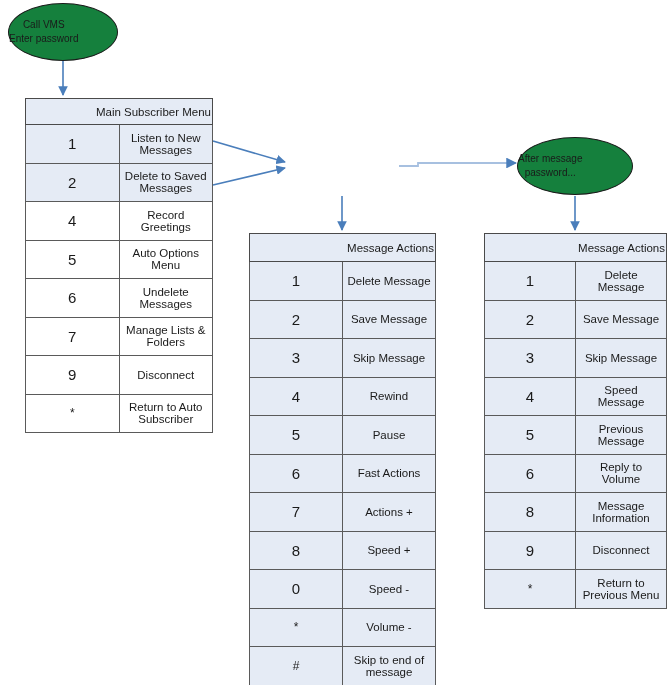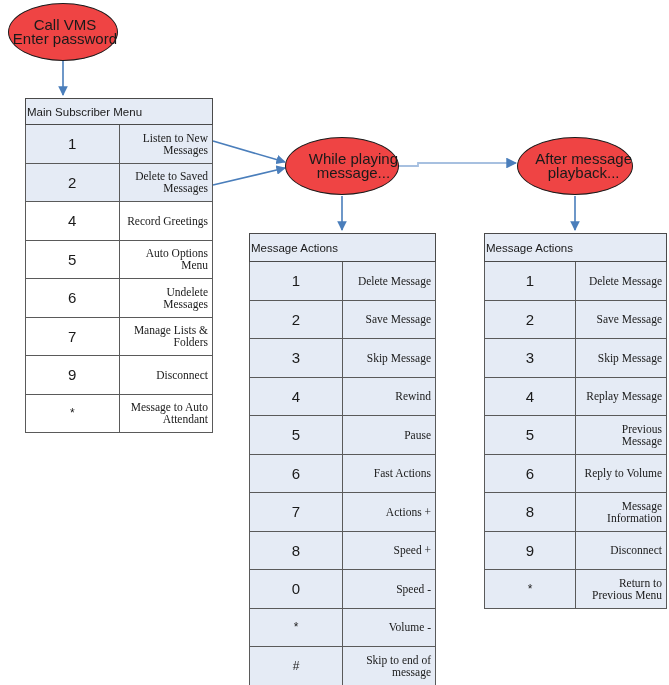--- a/index.html
+++ b/index.html
@@ -25,26 +25,26 @@
     width: 669px;
     height: 685px;
     pointer-events: none;
   }
 
   
   .ellipse-node {
     position: absolute;
     display: flex;
     align-items: center;
-    justify-content: flex-end;
+    justify-content: flex-start;
     text-align: center;
     border: 1.4px solid #1b1b1b;
     border-radius: 50%;
-    background: #ef4444;
-    font-size: 15px;
+    background: #15803d;
+    font-size: 10px;
     line-height: 14px;
     color: #1a1a1a;
     box-sizing: border-box;
   }
   .ellipse-node span { display: block; white-space: pre-line; }
 
   
   .menu-table {
     position: absolute;
     border-collapse: collapse;
@@ -52,38 +52,37 @@
     background: #ffffff;
     box-sizing: border-box;
   }
   .menu-table td, .menu-table th {
     border: 1.3px solid #5a5a5a;
     font-weight: normal;
     color: #1a1a1a;
     box-sizing: border-box;
   }
   .menu-table .hdr {
-    text-align: left;
+    text-align: right;
     font-size: 11.5px;
     background: #e5ebf5;
     border: 1.5px solid #4a4a4a;
   }
   .menu-table td.key {
     text-align: center;
     font-size: 15px;
     width: 40px;
   }
   .menu-table td.key.sym {
     font-size: 12px;
   }
   .menu-table td.lbl {
-    text-align: right;
+    text-align: center;
     font-size: 11.5px;
     padding: 0 4px;
-    font-family: Liberation Serif, serif;
   }
   .row-fill-blue td { background: #e5ebf5; }
   .row-fill-white td { background: #ffffff; }
 
   
   .menu-table { border: 1.5px solid #3d3d3d; }
 </style>
 </head>
 <body>
 
@@ -107,28 +106,24 @@
     <path d="M 399 166 L 418 166 L 418 163 L 516 163" fill="none" stroke="#a7c0e0" stroke-width="1.8" marker-end="url(#arrow)"></path>
 
     <line x1="575" y1="196" x2="575" y2="230" stroke="#4a7ebb" stroke-width="1.6" marker-end="url(#arrow)"></line>
   </svg>
 
   <div class="ellipse-node" style="left:8px; top:3px; width:110px; height:58px;">
     <span>Call VMS
 Enter password</span>
   </div>
 
-  <div class="ellipse-node" style="left:285px; top:137px; width:114px; height:58px;">
-    <span>While playing
-message...</span>
-  </div>
 
   <div class="ellipse-node" style="left:517px; top:137px; width:116px; height:58px;">
     <span>After message
-playback...</span>
+password...</span>
   </div>
 
   <table class="menu-table" style="left:25px; top:98px; width:188px;">
     <thead>
       <tr>
         <th class="hdr" colspan="2" style="height:26px;">Main Subscriber Menu</th>
       </tr>
     </thead>
     <tbody>
         <tr class="row-fill-blue" style="height: 38.5px;">
@@ -154,21 +149,21 @@
         <tr class="row-fill-white" style="height: 38.5px;">
           <td class="key">7</td>
           <td class="lbl">Manage Lists &amp; Folders</td>
         </tr>
         <tr class="row-fill-white" style="height: 38.5px;">
           <td class="key">9</td>
           <td class="lbl">Disconnect</td>
         </tr>
         <tr class="row-fill-white" style="height: 38.5px;">
           <td class="key sym">*</td>
-          <td class="lbl">Message to Auto Attendant</td>
+          <td class="lbl">Return to Auto Subscriber</td>
         </tr>
       </tbody>
   </table>
 
   <table class="menu-table" style="left:249px; top:233px; width:187px;">
     <thead>
       <tr>
         <th class="hdr" colspan="2" style="height:28px;">Message Actions</th>
       </tr>
     </thead>
@@ -234,21 +229,21 @@
         <tr class="row-fill-blue" style="height: 38.5px;">
           <td class="key">2</td>
           <td class="lbl">Save Message</td>
         </tr>
         <tr class="row-fill-blue" style="height: 38.5px;">
           <td class="key">3</td>
           <td class="lbl">Skip Message</td>
         </tr>
         <tr class="row-fill-blue" style="height: 38.5px;">
           <td class="key">4</td>
-          <td class="lbl">Replay Message</td>
+          <td class="lbl">Speed Message</td>
         </tr>
         <tr class="row-fill-blue" style="height: 38.5px;">
           <td class="key">5</td>
           <td class="lbl">Previous Message</td>
         </tr>
         <tr class="row-fill-blue" style="height: 38.5px;">
           <td class="key">6</td>
           <td class="lbl">Reply to Volume</td>
         </tr>
         <tr class="row-fill-blue" style="height: 38.5px;">

